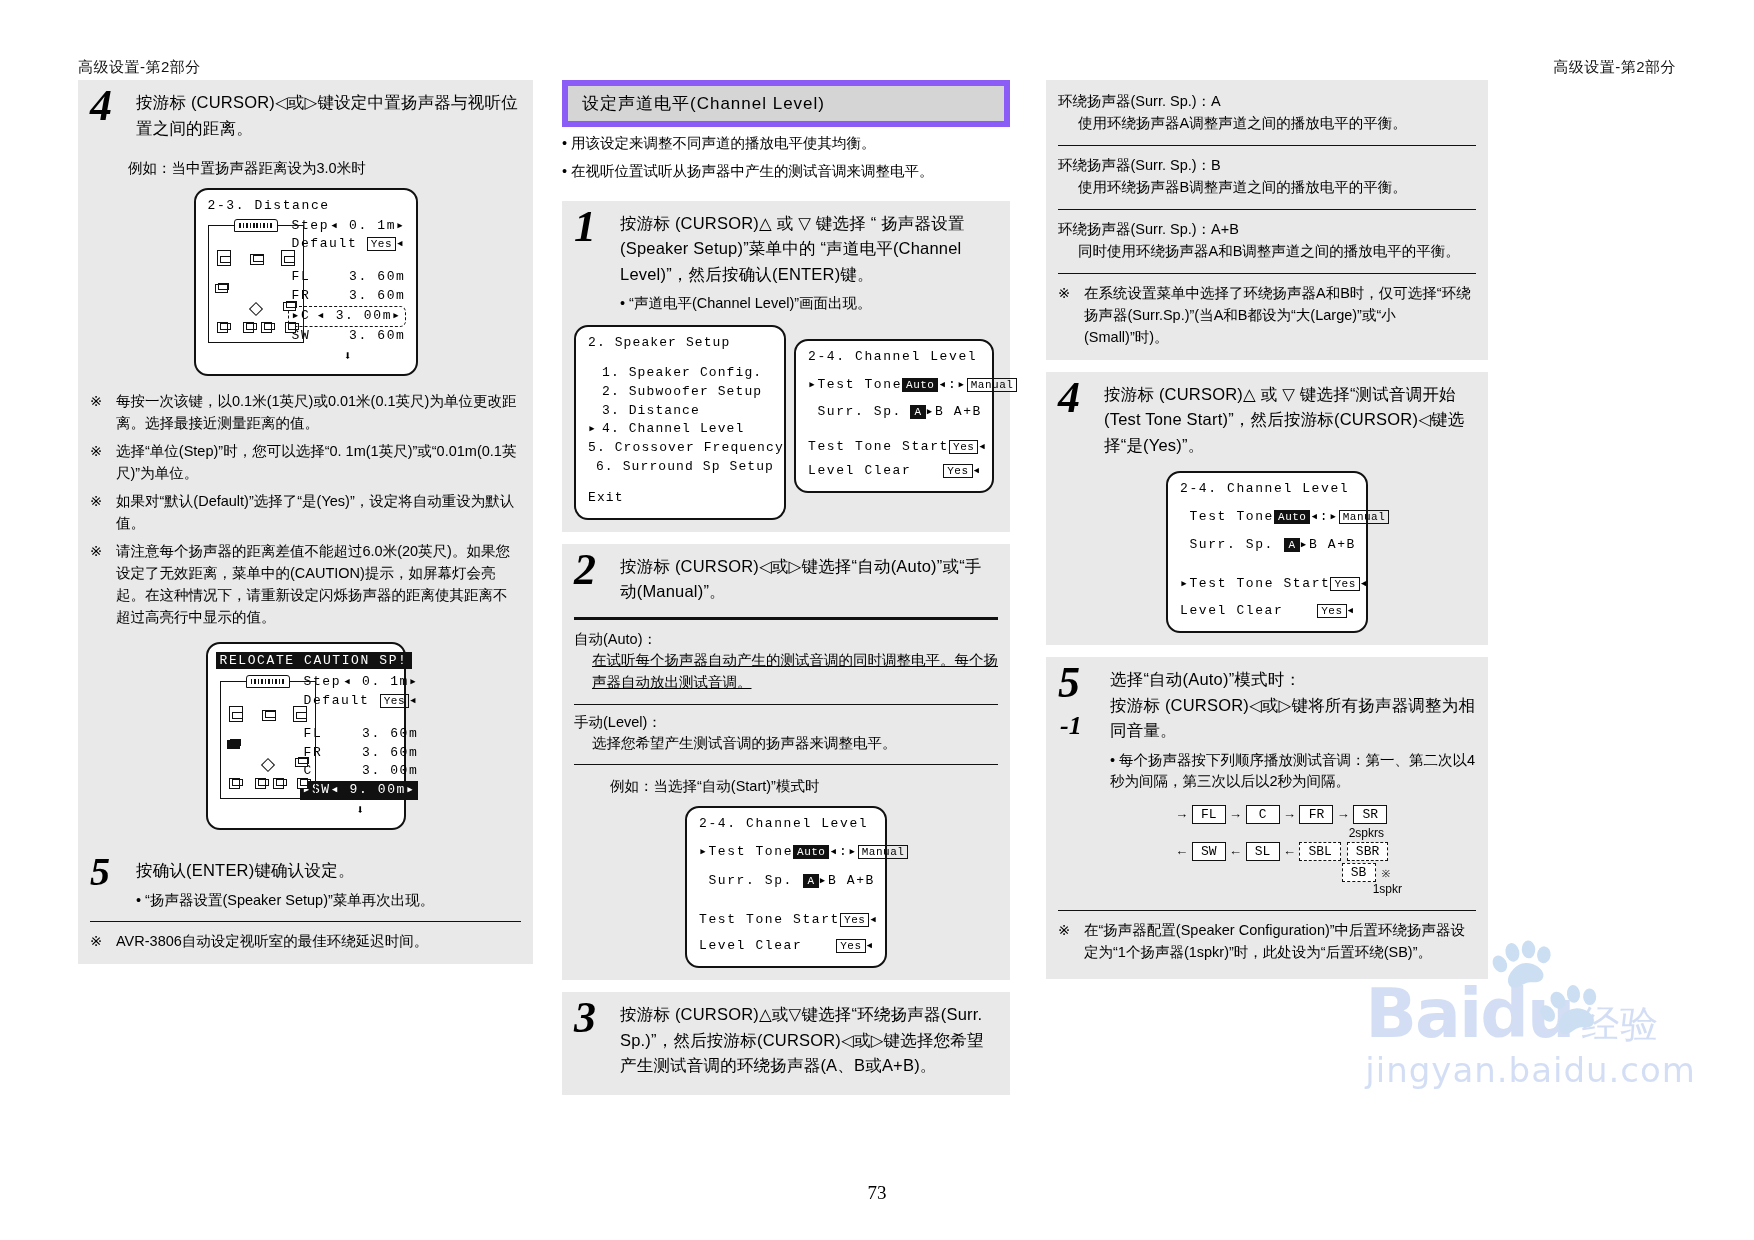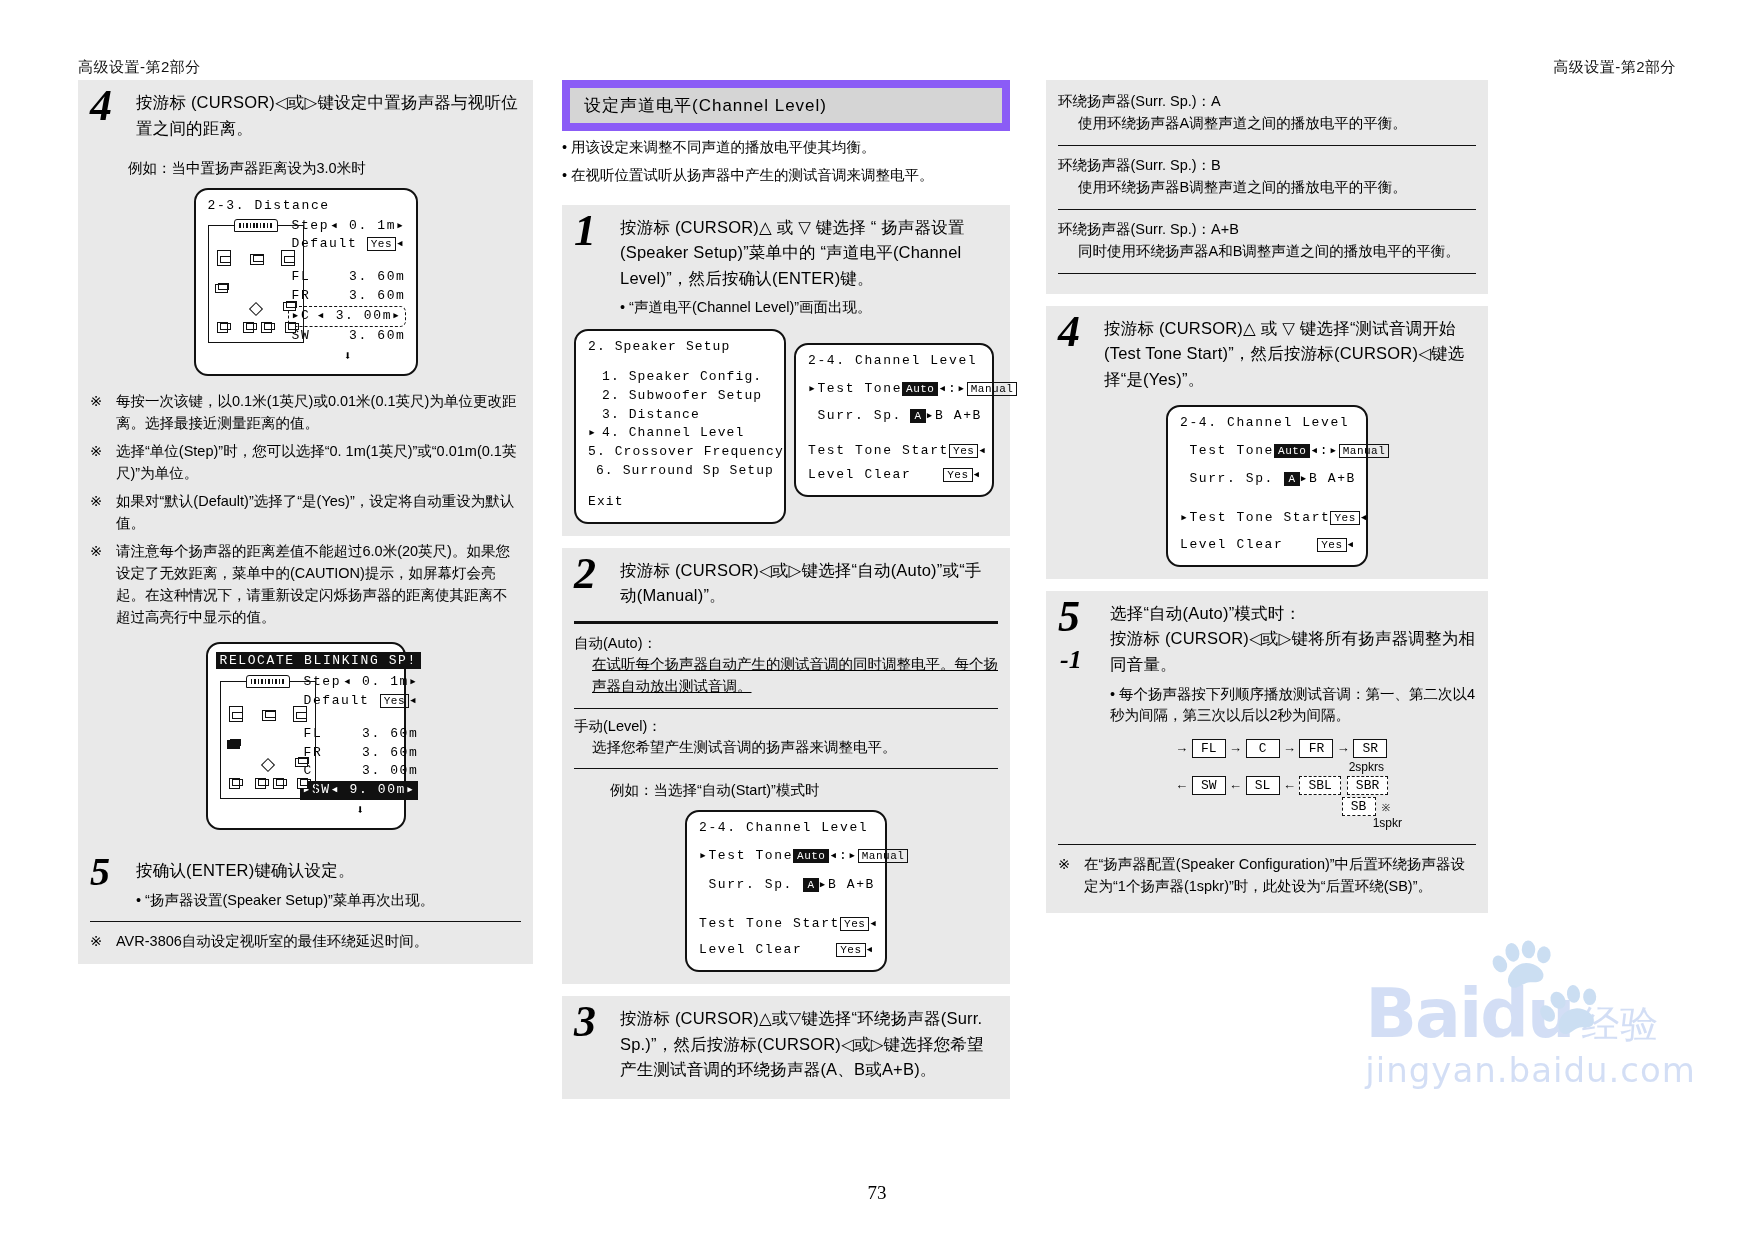--- a/index.html
+++ b/index.html
@@ -26,21 +26,21 @@
   .col-left   { left:78px;   width:455px; }
   .col-mid    { left:562px;  width:448px; }
   .col-right  { left:1046px; width:442px; }
 
   
   .panel { background:#e9e9e9; padding:10px 12px 12px 12px; }
   .panel + .panel { margin-top:0; }
 
   .sect-title {
     background:#d5d5d5;
-    border:8px solid #8b5cf6;
+    border:6px solid #8b5cf6;
     font-size:17px;
     padding:6px 14px;
     letter-spacing:1px;
   }
 
   
   .step { position:relative; padding-left:46px; }
   .step-num {
     position:absolute; left:0; top:-6px;
     font-family:"Liberation Serif","DejaVu Serif",serif;
@@ -216,21 +216,21 @@
       </div>
 
       <div style="margin-top:14px;">
         <div class="note">每按一次该键，以0.1米(1英尺)或0.01米(0.1英尺)为单位更改距离。选择最接近测量距离的值。</div>
         <div class="note">选择“单位(Step)”时，您可以选择“0. 1m(1英尺)”或“0.01m(0.1英尺)”为单位。</div>
         <div class="note">如果对“默认(Default)”选择了“是(Yes)”，设定将自动重设为默认值。</div>
         <div class="note">请注意每个扬声器的距离差值不能超过6.0米(20英尺)。如果您设定了无效距离，菜单中的(CAUTION)提示，如屏幕灯会亮起。在这种情况下，请重新设定闪烁扬声器的距离使其距离不超过高亮行中显示的值。</div>
       </div>
 
       <div class="lcd" style="margin:14px auto 0 auto; width:200px;">
-        <div class="lcd-title inv">RELOCATE BLINKING SP!</div>
+        <div class="lcd-title inv">RELOCATE CAUTION SP!</div>
         <div style="display:flex;">
           <div style="width:78px; padding-top:6px;">
             <div class="splayout">
               <div class="tv"></div>
               <div class="sp" style="left:8px; top:24px;"></div>
               <div class="sp small" style="left:41px; top:28px;"></div>
               <div class="sp" style="left:72px; top:24px;"></div>
               <div class="sp cursorish" style="left:6px; top:58px; background:#111;"></div>
               <div class="dia" style="left:42px; top:78px;"></div>
               <div class="sp cursorish" style="left:74px; top:76px;"></div>
@@ -401,20 +401,21 @@
       <div>
         <div class="plaintext">环绕扬声器(Surr. Sp.)：B</div>
         <div class="plaintext" style="padding-left:20px;">使用环绕扬声器B调整声道之间的播放电平的平衡。</div>
       </div>
       <hr class="rule">
       <div>
         <div class="plaintext">环绕扬声器(Surr. Sp.)：A+B</div>
         <div class="plaintext" style="padding-left:20px;">同时使用环绕扬声器A和B调整声道之间的播放电平的平衡。</div>
       </div>
       <hr class="rule">
+      <div class="note">在系统设置菜单中选择了环绕扬声器A和B时，仅可选择“环绕扬声器(Surr.Sp.)”(当A和B都设为“大(Large)”或“小(Small)”时)。</div>
     </div>
 
     <div class="panel" style="margin-top:12px;">
       <div class="step">
         <div class="step-num">4</div>
         <div class="step-body">按游标 (CURSOR)△ 或 ▽ 键选择“测试音调开始(Test Tone Start)”，然后按游标(CURSOR)◁键选择“是(Yes)”。</div>
       </div>
 
       <div class="lcd" style="width:202px; margin:12px auto 0 auto;">
         <div class="lcd-title">2-4. Channel Level</div>

